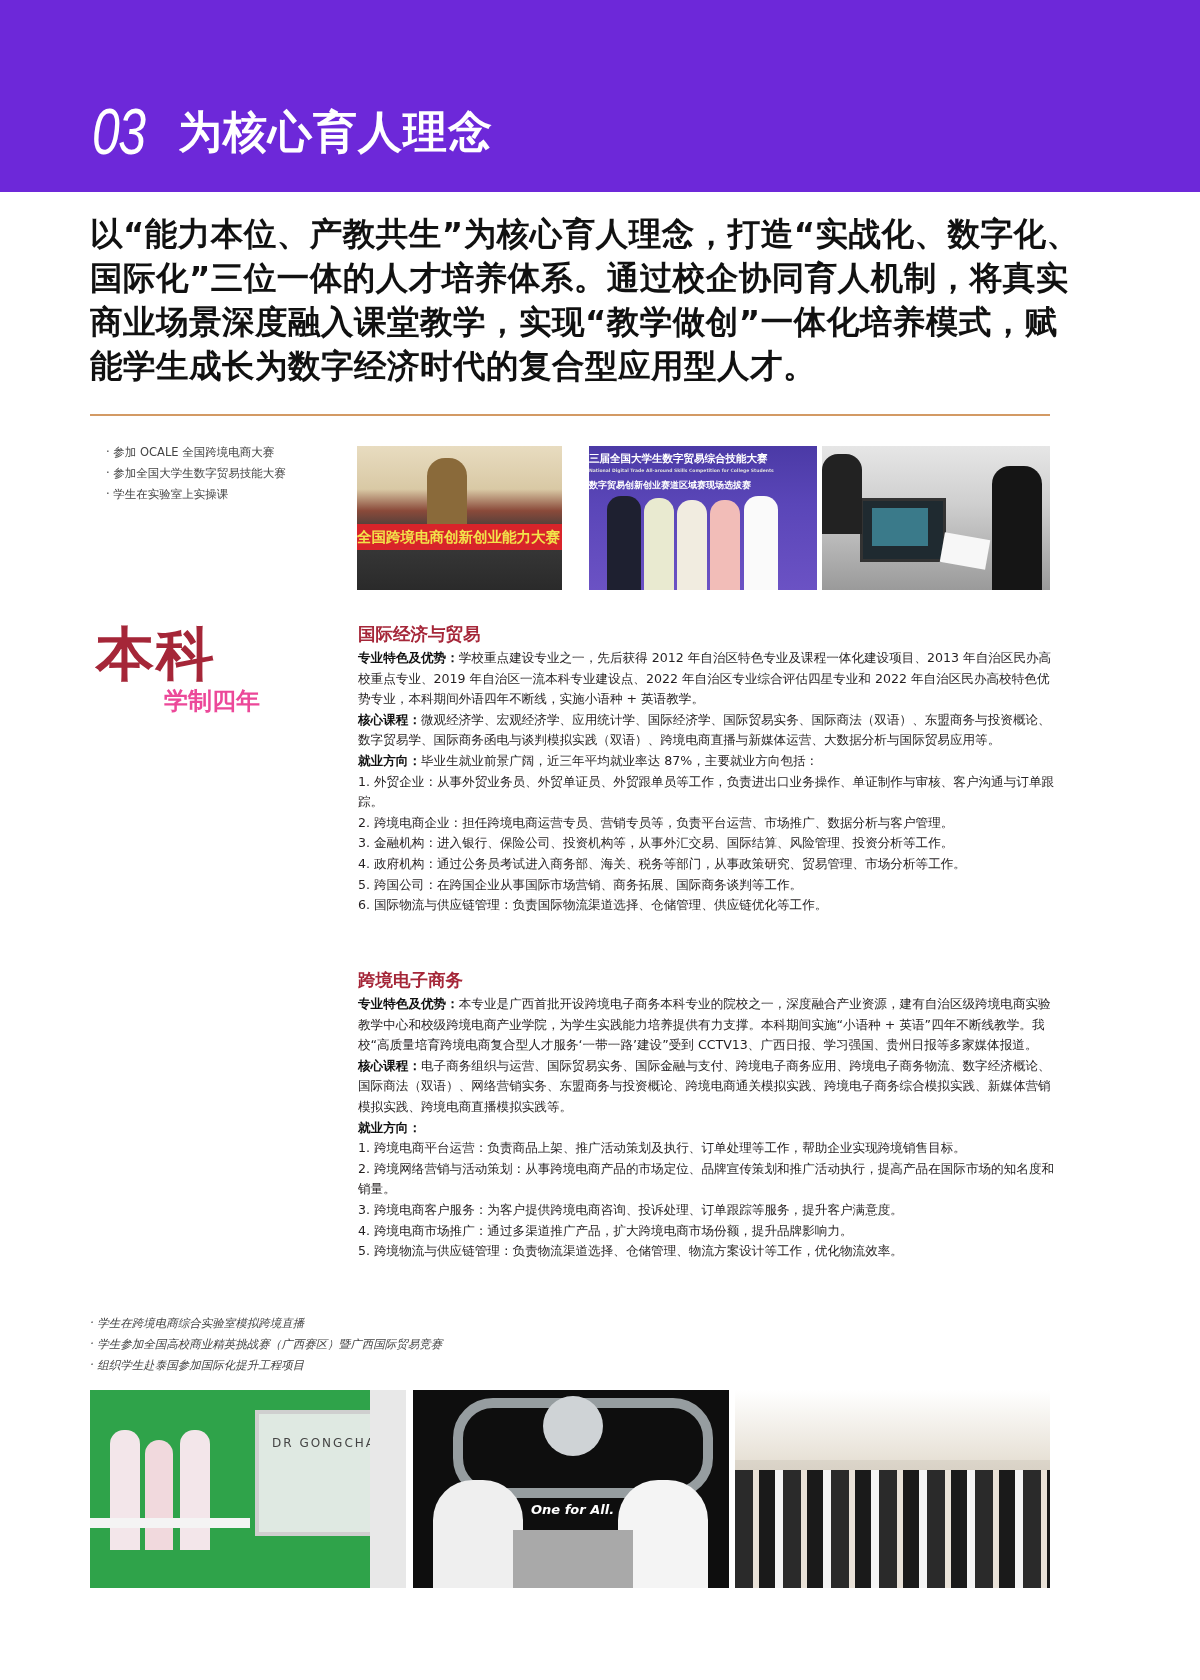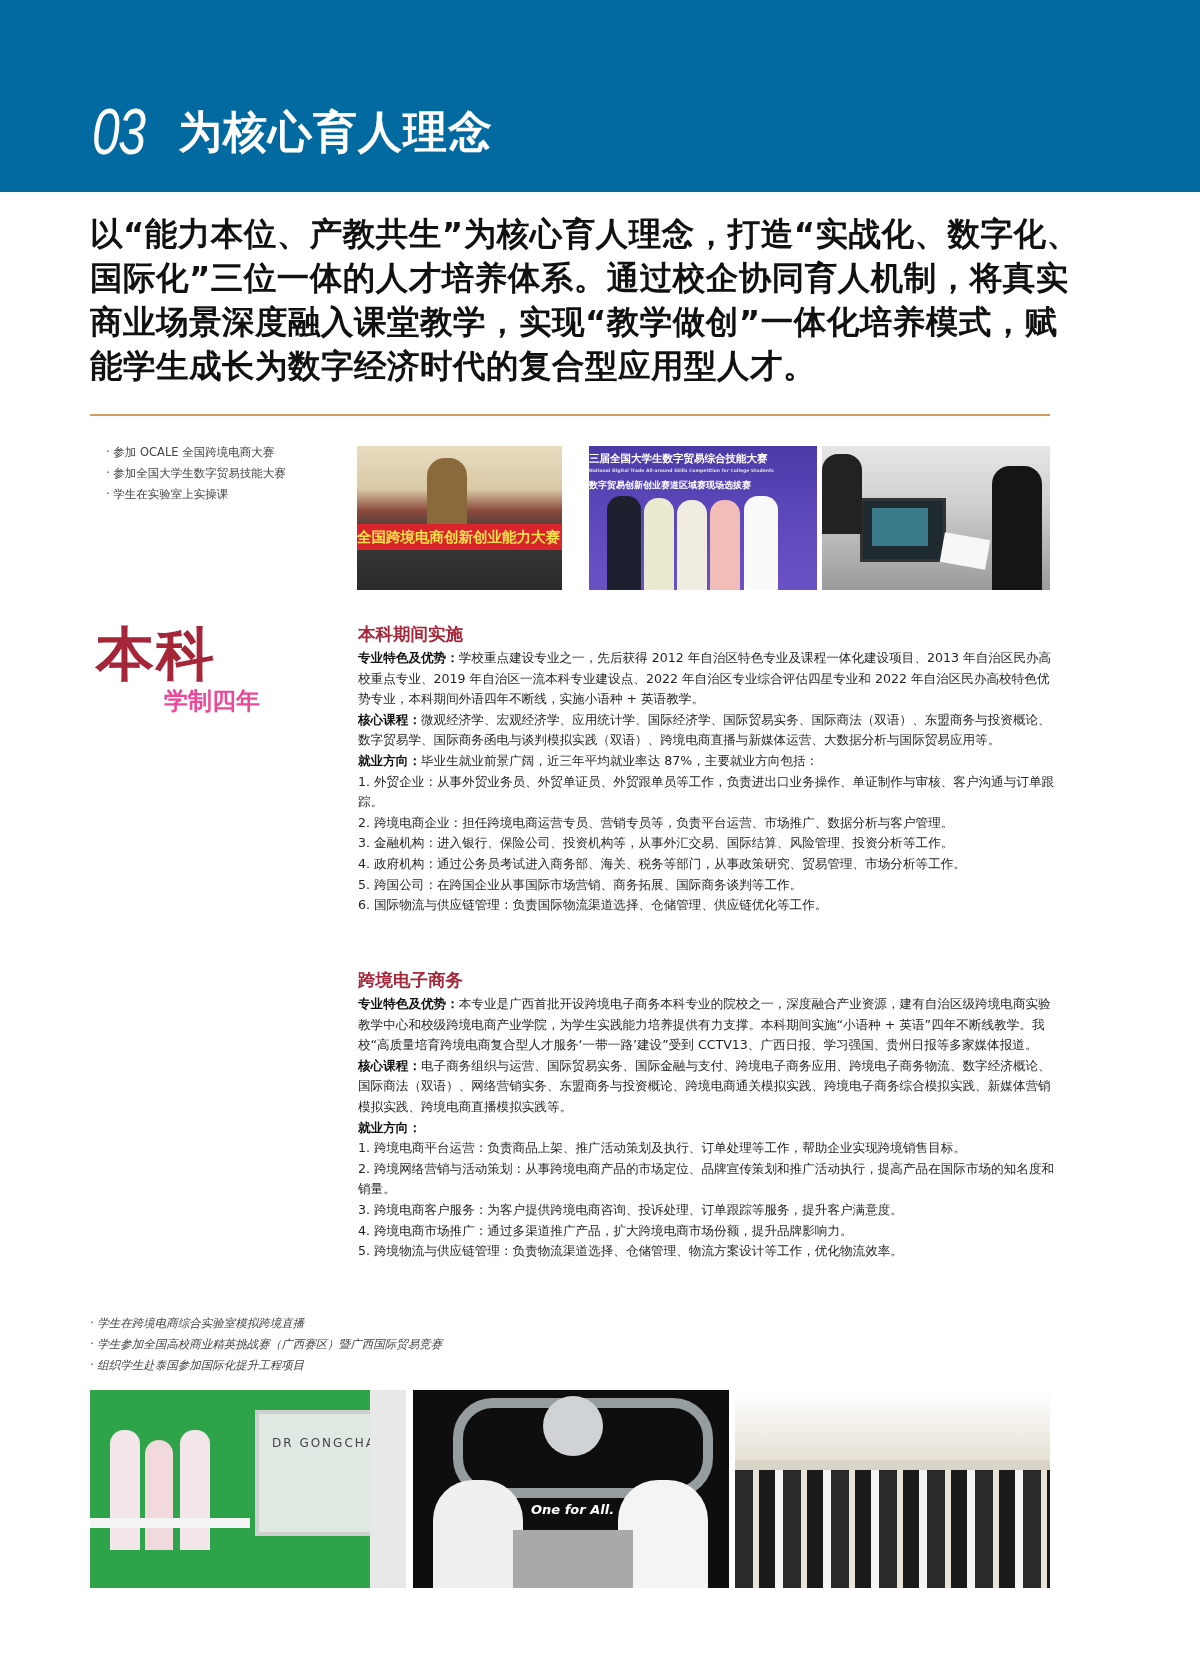--- a/index.html
+++ b/index.html
@@ -1,18 +1,18 @@
 <!DOCTYPE html>
 <html><head>
 <meta charset="utf-8">
 <style>
   html, body { margin:0; padding:0; background:#ffffff; }
   body { width:1200px; height:1680px; position:relative; overflow:hidden;
          font-family:"DejaVu Sans", "Liberation Sans", sans-serif; color:#231f20; }
-  .band { position:absolute; left:0; top:0; width:1200px; height:192px; background:#0369a1; }
+  .band { position:absolute; left:0; top:0; width:1200px; height:192px; background:#6d28d9; }
   .band-title { position:absolute; left:92px; top:96px; height:72px; display:flex; align-items:center; color:#ffffff; }
   .band-num { font-family:"Liberation Sans", sans-serif; font-style:italic; font-weight:300; font-size:64px;
               letter-spacing:-2px; transform:scaleX(0.78); transform-origin:left center; width:78px; display:inline-block; }
   .band-name { font-weight:bold; font-size:44px; letter-spacing:1px; margin-left:8px; }
 
   .intro { position:absolute; left:90px; top:212px; width:990px; font-weight:bold; font-size:32.5px;
            line-height:44px; color:#111; letter-spacing:0.5px; }
   .divider { position:absolute; left:90px; top:414px; width:960px; height:2px; background:#D39A64; }
 
   .captions { position:absolute; left:90px; font-size:11.5px; line-height:21px; color:#444; }
@@ -80,21 +80,21 @@
   <div style="position:absolute; left:170px; top:20px; width:50px; height:124px; background:#151515; border-radius:18px 18px 0 0;"></div>
   <div style="position:absolute; left:120px; top:90px; width:46px; height:30px; background:#f7f7f7; transform:rotate(10deg);"></div>
 </div>
 
 <div class="level">
   <div class="level-main">本科</div>
   <div class="level-sub">学制四年</div>
 </div>
 
 <div class="major m1">
-  <h2>本科期间实施</h2>
+  <h2>国际经济与贸易</h2>
   <p><b>专业特色及优势：</b><span>学校重点建设专业之一，先后获得 2012 年自治区特色专业及课程一体化建设项目、2013 年自治区民办高校重点专业、2019 年自治区一流本科专业建设点、2022 年自治区专业综合评估四星专业和 2022 年自治区民办高校特色优势专业，本科期间外语四年不断线，实施小语种 + 英语教学。</span></p>
   <p><b>核心课程：</b><span>微观经济学、宏观经济学、应用统计学、国际经济学、国际贸易实务、国际商法（双语）、东盟商务与投资概论、数字贸易学、国际商务函电与谈判模拟实践（双语）、跨境电商直播与新媒体运营、大数据分析与国际贸易应用等。</span></p>
   <p><b>就业方向：</b><span>毕业生就业前景广阔，近三年平均就业率达 87%，主要就业方向包括：</span></p>
   <p>1. 外贸企业：从事外贸业务员、外贸单证员、外贸跟单员等工作，负责进出口业务操作、单证制作与审核、客户沟通与订单跟踪。</p>
   <p>2. 跨境电商企业：担任跨境电商运营专员、营销专员等，负责平台运营、市场推广、数据分析与客户管理。</p>
   <p>3. 金融机构：进入银行、保险公司、投资机构等，从事外汇交易、国际结算、风险管理、投资分析等工作。</p>
   <p>4. 政府机构：通过公务员考试进入商务部、海关、税务等部门，从事政策研究、贸易管理、市场分析等工作。</p>
   <p>5. 跨国公司：在跨国企业从事国际市场营销、商务拓展、国际商务谈判等工作。</p>
   <p>6. 国际物流与供应链管理：负责国际物流渠道选择、仓储管理、供应链优化等工作。</p>
 </div>

